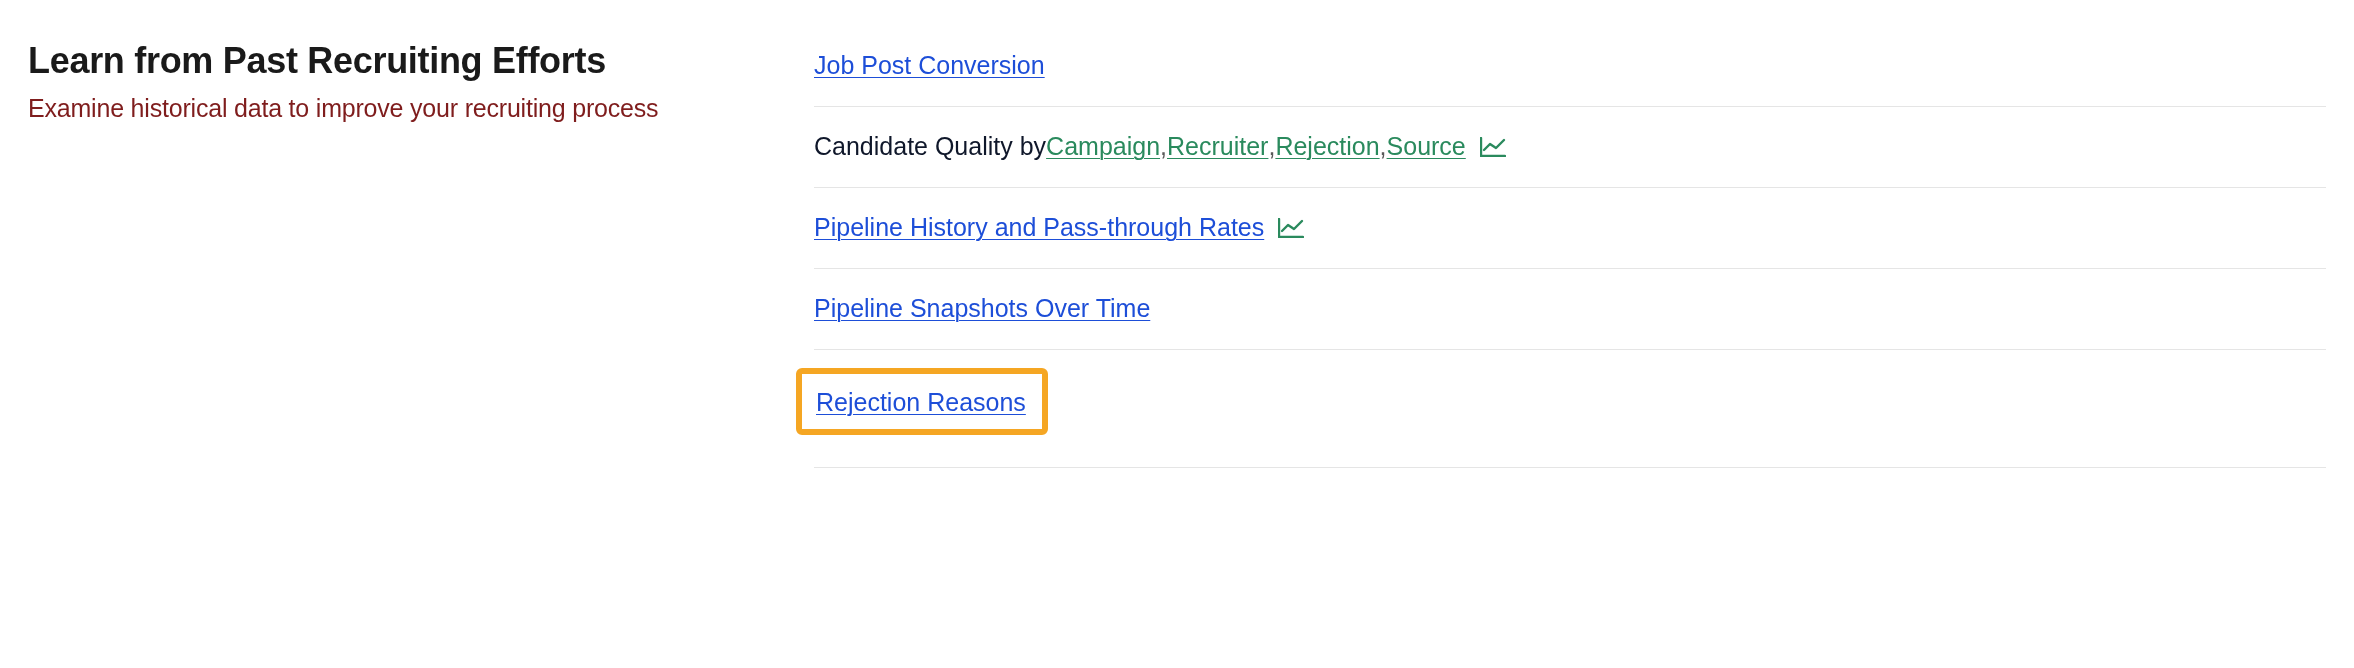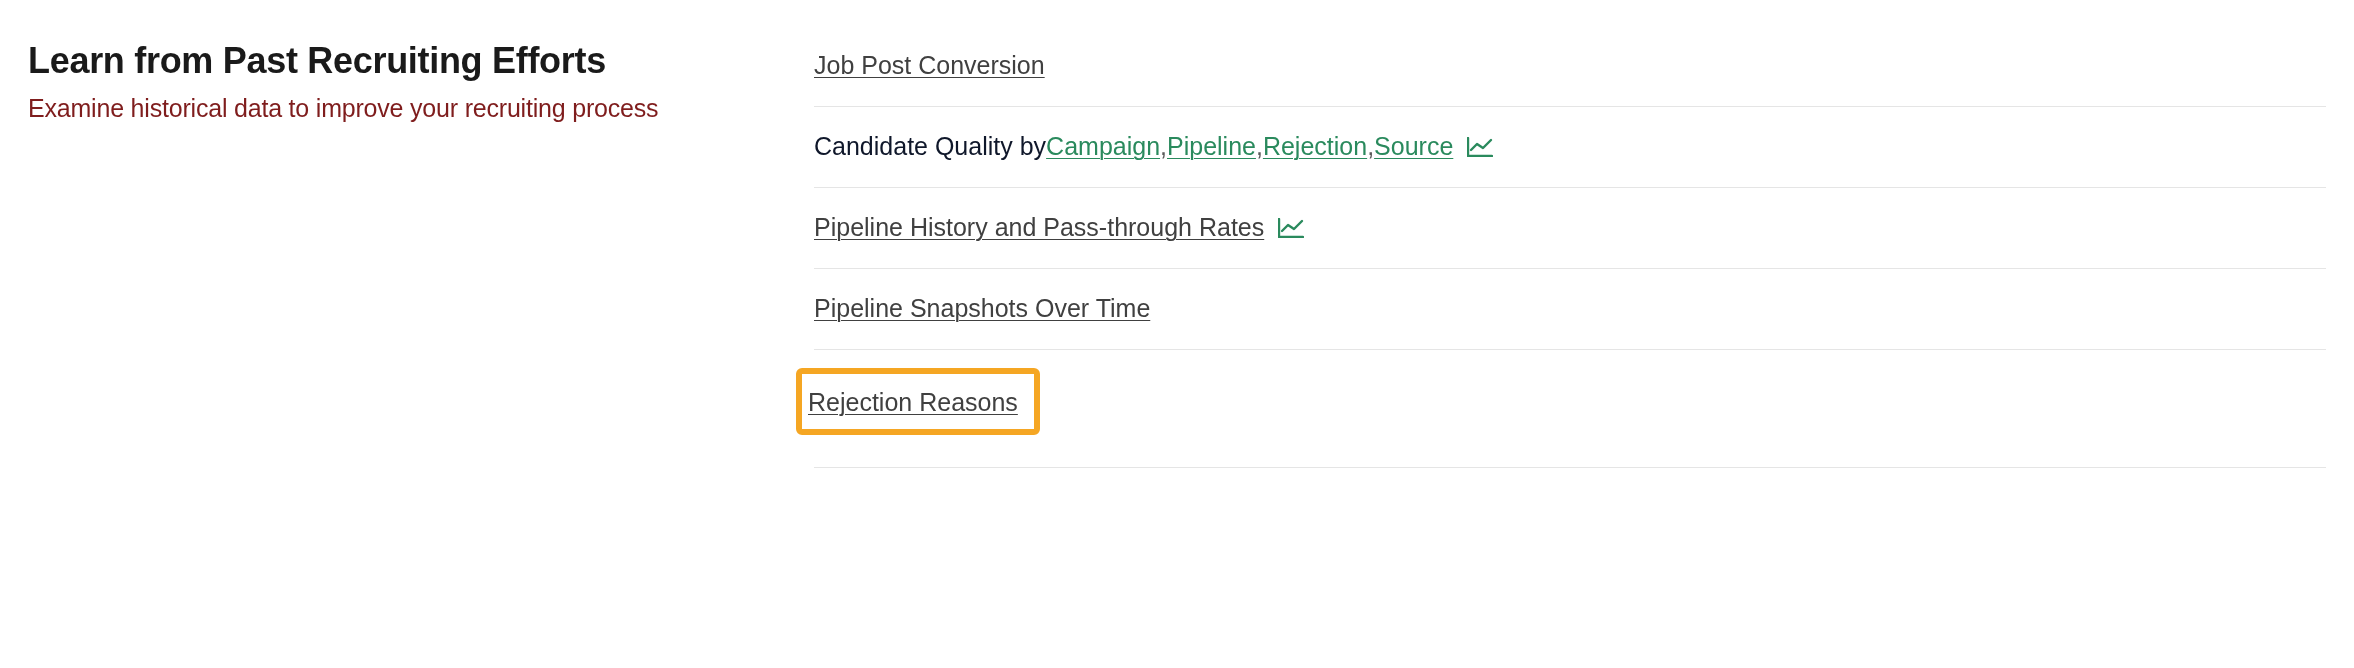--- a/index.html
+++ b/index.html
@@ -46,21 +46,21 @@
       line-height: 1.4;
       display: flex;
       align-items: center;
       flex-wrap: wrap;
       gap: 0;
     }
     .report-item:first-child {
       padding-top: 8px;
     }
     .link {
-      color: #404040;
+      color: #1d4ed8;
       text-underline-offset: 3px;
       text-decoration-thickness: 1px;
     }
     .link-green {
       color: #2a8a5d;
       text-decoration: underline;
       text-underline-offset: 3px;
       text-decoration-thickness: 1px;
       text-align: right;
     }
@@ -75,21 +75,21 @@
     }
     .chart-icon svg {
       width: 26px;
       height: 20px;
       display: block;
     }
     .highlight-box {
       display: inline-block;
       border: 6px solid #f5a623;
       border-radius: 6px;
-      padding: 14px 16px 12px 6px;
+      padding: 14px 16px 12px 14px;
       margin-top: 18px;
       margin-bottom: 14px;
       margin-left: -18px;
     }
     .highlight-row {
       border-bottom: 1px solid #e5e5e5;
       padding-bottom: 18px;
     }
     .sep {
       color: #595959;
@@ -107,21 +107,21 @@
   <div class="right-col">
 
     <div class="report-item">
       <a href="#" class="link">Job Post Conversion</a>
     </div>
 
     <div class="report-item">
       <span class="plain-text">Candidate Quality by </span>
       <a href="#" class="link-green">Campaign</a>
         <span class="sep">, </span>
-      <a href="#" class="link-green">Pipeline</a>
+      <a href="#" class="link-green">Recruiter</a>
         <span class="sep">, </span>
       <a href="#" class="link-green">Rejection</a>
         <span class="sep">, </span>
       <a href="#" class="link-green">Source</a>
       <span class="chart-icon">
         <svg viewBox="0 0 26 20" fill="none" stroke="currentColor" stroke-width="2.4" stroke-linecap="round" stroke-linejoin="round">
           <path d="M1 1 L1 19 L25 19"></path>
           <path d="M4 13 L10 7 L16 11 L24 3"></path>
         </svg>
       </span>

